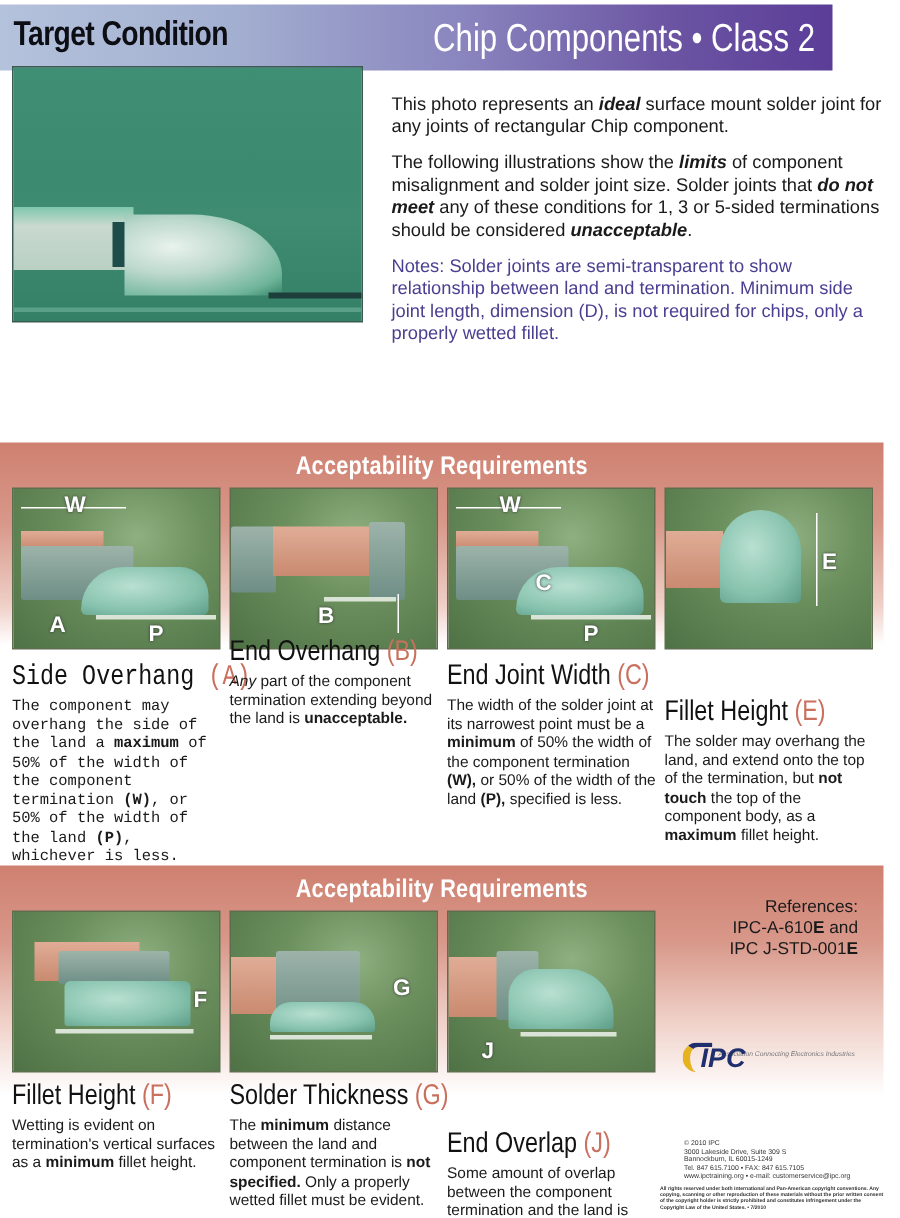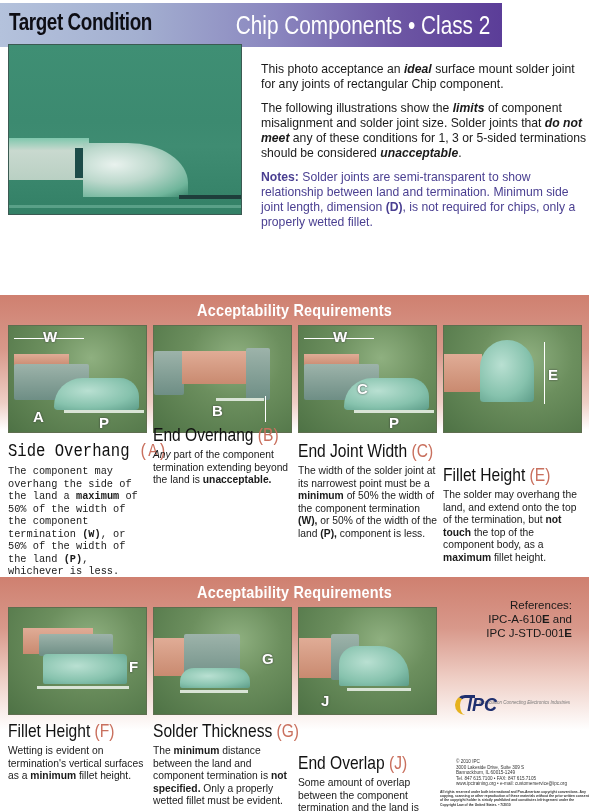--- a/index.html
+++ b/index.html
@@ -1,21 +1,21 @@
 <!DOCTYPE html>
 <html><head>
 <meta charset="utf-8">
 <style>
   * { box-sizing: border-box; margin: 0; padding: 0; }
   html, body { width: 600px; height: 812px; background: #ffffff; overflow: hidden; }
   body { font-family: "Liberation Sans", sans-serif; color: #111; position: relative; }
 
   
   .header {
-    position: absolute; left: 0; top: 3px; width: 502px; height: 44px;
+    position: absolute; left: 0; top: 3px; width: 555px; height: 44px;
     background: linear-gradient(90deg, #b4c2dc 0%, #a3afd0 28%, #8a86bf 55%, #6c55a3 80%, #5b3d98 100%);
     text-align: right;
   }
   .header-left {
     position: absolute; left: 9px; top: 6px;
     font-family: "Liberation Sans", sans-serif; font-weight: bold; font-size: 23px;
     letter-spacing: -0.5px; color: #0d0d14; transform: scaleX(0.82); transform-origin: left;
   }
   .header-right {
     position: absolute; right: 12px; top: 7px;
@@ -37,21 +37,21 @@
   .photo .solder { position: absolute; left: 74px; top: 98px; width: 105px; height: 54px;
     background: radial-gradient(ellipse at 30% 40%, #e9f2ee 0%, #bcd8cc 40%, #6fb59b 80%, rgba(63,143,116,0) 100%);
     border-top-right-radius: 60px 40px; }
   .photo .trace { position: absolute; left: 170px; top: 150px; width: 64px; height: 4px; background: #1e3e3b; }
   .photo .base { position: absolute; left: 0; top: 160px; width: 234px; height: 3px; background: #5aa088; }
 
   
   .intro { position: absolute; left: 261px; top: 62px; width: 330px; font-size: 12.2px; line-height: 15px; color: #1a1a1a; }
   .intro p { margin-bottom: 9px; }
   .intro .notes { color: #4a3f91; }
-  .intro .notes b { font-weight: bold; }
+  .intro .notes b { font-weight: normal; }
 
   
   .panel {
     position: absolute; left: 0; width: 589px;
     background: linear-gradient(180deg, #cf8070 0%, #d8988a 40%, #efcfc6 80%, #ffffff 100%);
   }
   .panel1 { top: 295px; height: 135px; }
   .panel2 { top: 577px; height: 170px; background: linear-gradient(180deg, #cf8070 0%, #d8988a 30%, #efcfc6 60%, #ffffff 90%); }
   .panel-title {
     position: absolute; left: 0; width: 100%; top: 6px; text-align: center;
@@ -99,21 +99,21 @@
 
 <div class="photo">
   <div class="board-left"></div>
   <div class="comp"></div>
   <div class="solder"></div>
   <div class="trace"></div>
   <div class="base"></div>
 </div>
 
 <div class="intro">
-  <p><span>This photo acceptance an </span><b><i>ideal</i></b><span> surface mount solder joint for any joints of rectangular Chip component.</span></p>
+  <p><span>This photo represents an </span><b><i>ideal</i></b><span> surface mount solder joint for any joints of rectangular Chip component.</span></p>
   <p><span>The following illustrations show the </span><b><i>limits</i></b><span> of component misalignment and solder joint size. Solder joints that </span><b><i>do not meet</i></b><span> any of these conditions for 1, 3 or 5-sided terminations should be considered </span><b><i>unacceptable</i></b><span>.</span></p>
   <p class="notes"><b>Notes:</b><span> Solder joints are semi-transparent to show relationship between land and termination. Minimum side joint length, dimension </span><b>(D)</b><span>, is not required for chips, only a properly wetted fillet.</span></p>
 </div>
 
 <div class="panel panel1">
   <div class="panel-title">Acceptability Requirements</div>
 </div>
 
 <div class="fig" style="left:8px; top:325px;">
   <div class="chip-body" style="left:5px; top:28px; width:55px; height:12px;"></div>
@@ -158,21 +158,21 @@
   <div class="req-body"><span>The component may overhang the side of the land a </span><b>maximum</b><span> of 50% of the width of the component termination </span><b>(W)</b><span>, or 50% of the width of the land </span><b>(P)</b><span>, whichever is less.</span></div>
 </div>
 
 <div class="req" style="left:153px; top:424px;">
   <div class="req-title"><span>End Overhang </span><span class="letter">(B)</span></div>
   <div class="req-body"><i>Any</i><span> part of the component termination extending beyond the land is </span><b>unacceptable.</b></div>
 </div>
 
 <div class="req" style="left:298px; top:440px;">
   <div class="req-title"><span>End Joint Width </span><span class="letter">(C)</span></div>
-  <div class="req-body"><span>The width of the solder joint at its narrowest point must be a </span><b>minimum</b><span> of 50% the width of the component termination </span><b>(W),</b><span> or 50% of the width of the land </span><b>(P),</b><span> component is less.</span></div>
+  <div class="req-body"><span>The width of the solder joint at its narrowest point must be a </span><b>minimum</b><span> of 50% the width of the component termination </span><b>(W),</b><span> or 50% of the width of the land </span><b>(P),</b><span> specified is less.</span></div>
 </div>
 
 <div class="req" style="left:443px; top:440px;margin-top:24px;">
   <div class="req-title"><span>Fillet Height </span><span class="letter">(E)</span></div>
   <div class="req-body"><span>The solder may overhang the land, and extend onto the top of the termination, but </span><b>not touch</b><span> the top of the component body, as a </span><b>maximum</b><span> fillet height.</span></div>
 </div>
 
 <div class="panel panel2">
   <div class="panel-title">Acceptability Requirements</div>
 </div>

